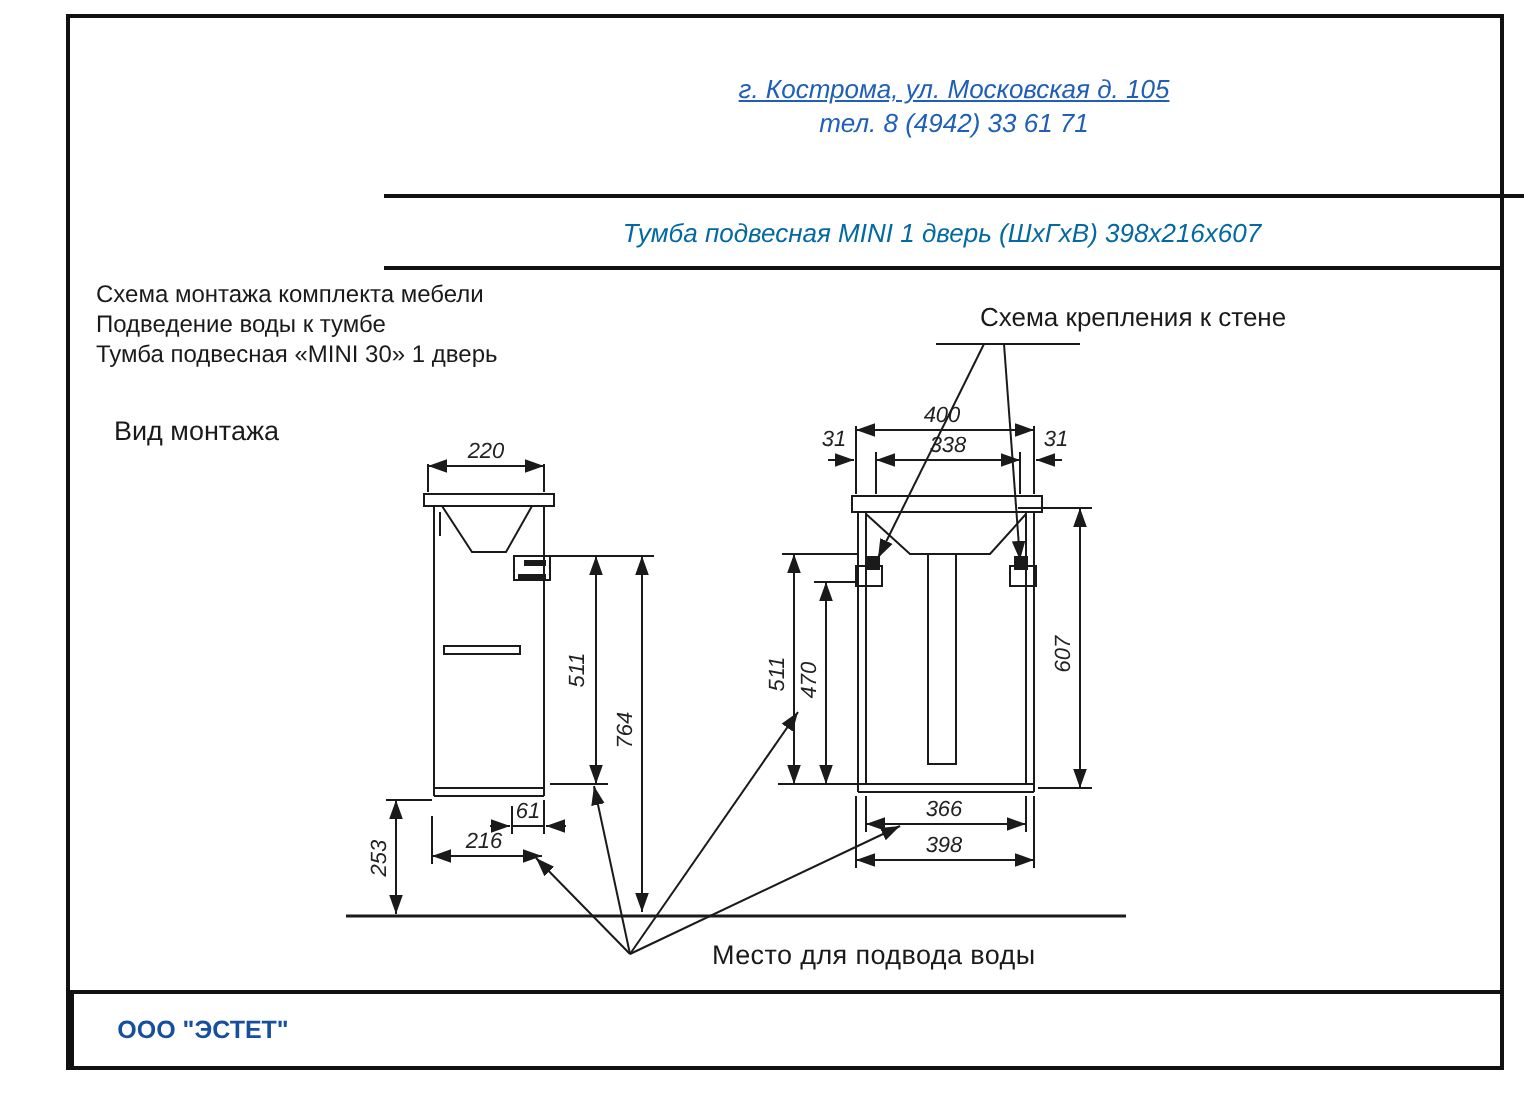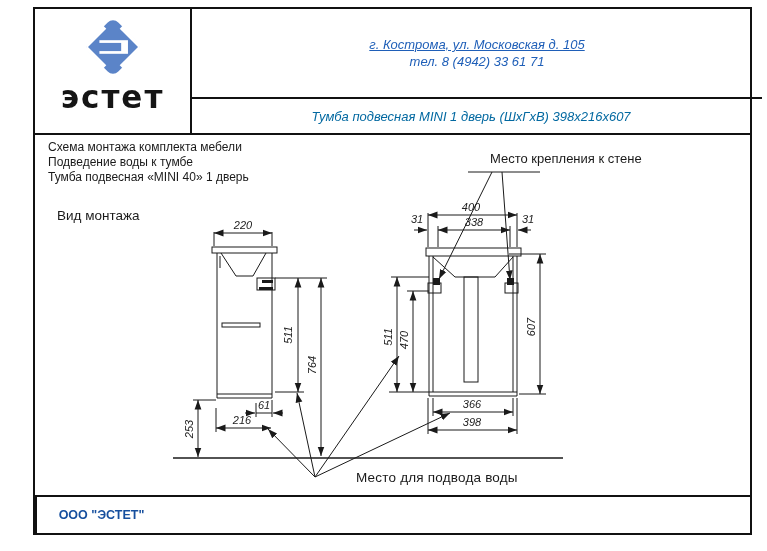--- a/index.html
+++ b/index.html
@@ -38,51 +38,39 @@
   svg.draw .f{fill:#1a1a1a;stroke:none;}
   svg.draw text{font-family:"Liberation Sans",sans-serif;font-style:italic;font-size:11px;
                 fill:#222;text-anchor:middle;}
 </style>
 </head>
 <body>
 
 <div class="page">
 
   <div class="frame">
-    <div class="cell-logo">
-      <svg class="logo-icon" width="70" height="68" viewBox="0 0 100 100">
-        <rect x="19" y="19" width="62" height="62" rx="11" fill="#5b84c8" transform="rotate(45 50 50)"></rect>
-        <line x1="62" y1="21" x2="90" y2="49" stroke="#fff" stroke-width="6"></line>
-        <line x1="62" y1="79" x2="90" y2="51" stroke="#fff" stroke-width="6"></line>
-        <line x1="10" y1="49" x2="38" y2="21" stroke="#fff" stroke-width="6"></line>
-        <line x1="10" y1="51" x2="38" y2="79" stroke="#fff" stroke-width="6"></line>
-        <rect x="30" y="40" width="42" height="20" fill="#fff"></rect>
-        <rect x="24" y="44" width="38" height="12" fill="#5b84c8"></rect>
-      </svg>
-      <div class="logo-text">эстет</div>
-    </div>
     <div class="cell-address">
       <div class="addr u">г. Кострома, ул. Московская д. 105</div>
       <div class="addr">тел. 8 (4942) 33 61 71</div>
     </div>
     <div class="cell-title">
       <div class="prod-title">Тумба  подвесная MINI 1 дверь (ШхГхВ) 398х216х607</div>
     </div>
     <div class="cell-footer">
       <div class="footer-company">ООО "ЭСТЕТ"</div>
     </div>
   </div>
 
   <div class="abs notes">
     <div>Схема монтажа комплекта мебели</div>
     <div>Подведение воды к тумбе</div>
-    <div>Тумба подвесная «MINI 40» 1 дверь</div>
+    <div>Тумба подвесная «MINI 30» 1 дверь</div>
   </div>
   <div class="abs view-label">Вид монтажа</div>
-  <div class="abs mount-label">Место крепления к стене</div>
+  <div class="abs mount-label">Схема крепления к стене</div>
   <div class="abs water-label">Место  для подвода воды</div>
 
   <svg class="draw" width="767" height="551" viewBox="0 0 767 551">
     <defs>
       <marker id="ar" viewBox="0 0 10 10" refX="9.5" refY="5" markerWidth="10" markerHeight="10" orient="auto-start-reverse">
         <path d="M0,1.6 L9.5,5 L0,8.4 Z" fill="#1a1a1a"></path>
       </marker>
     </defs>
 
     <line class="thick" x1="173" y1="458" x2="563" y2="458"></line>

